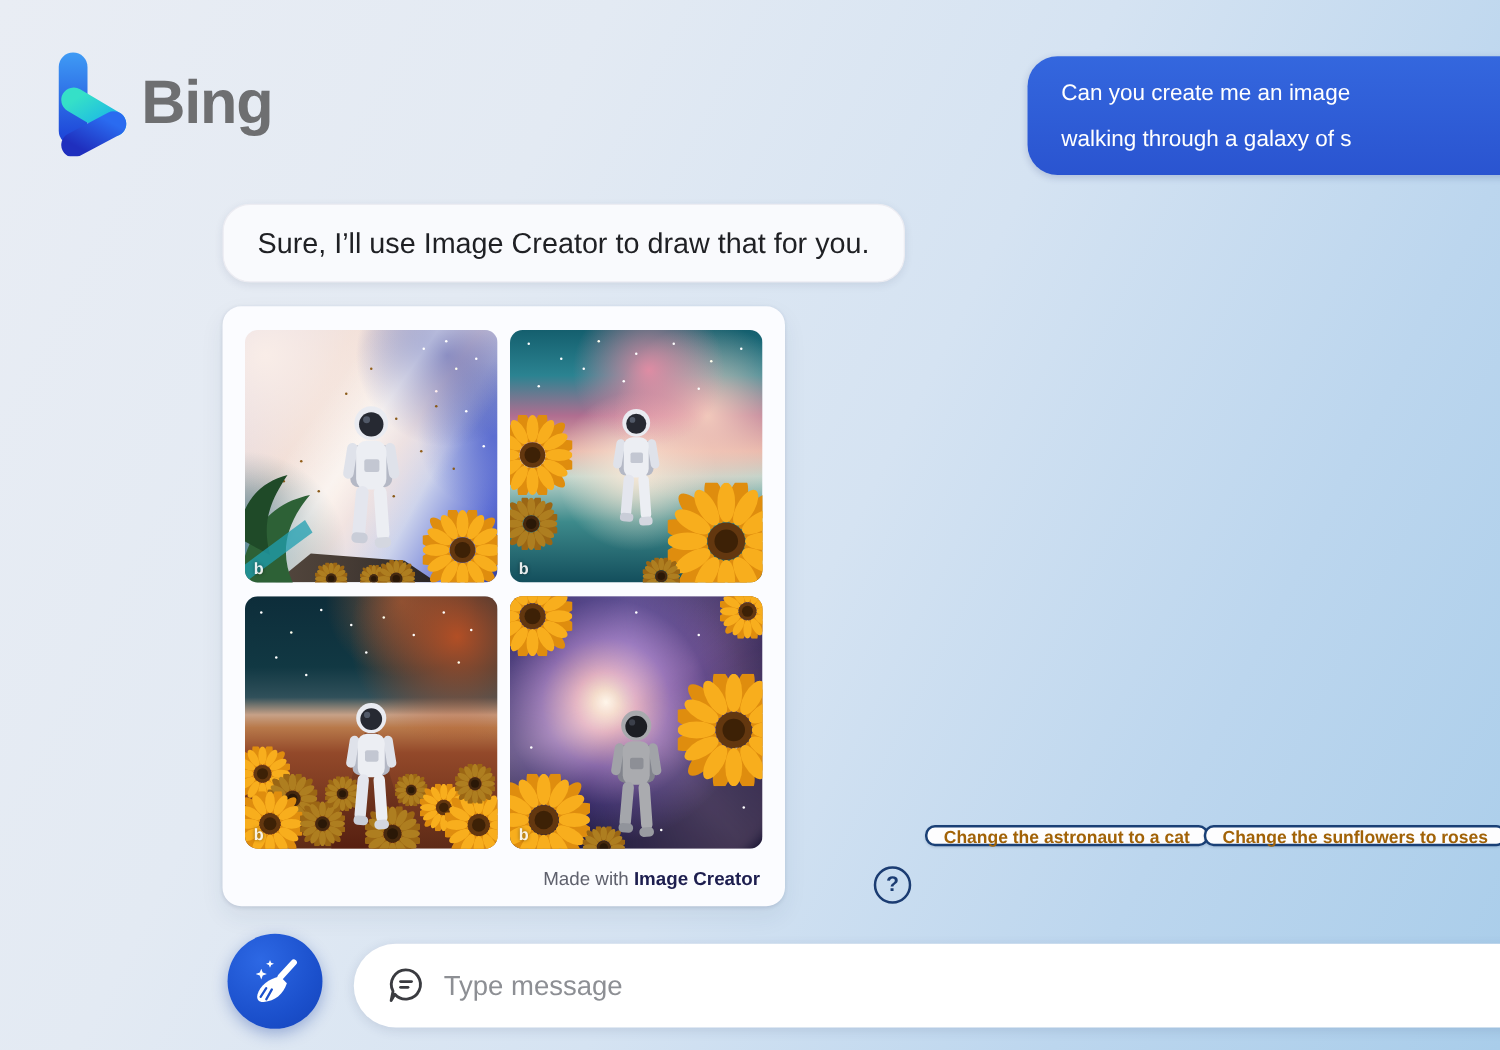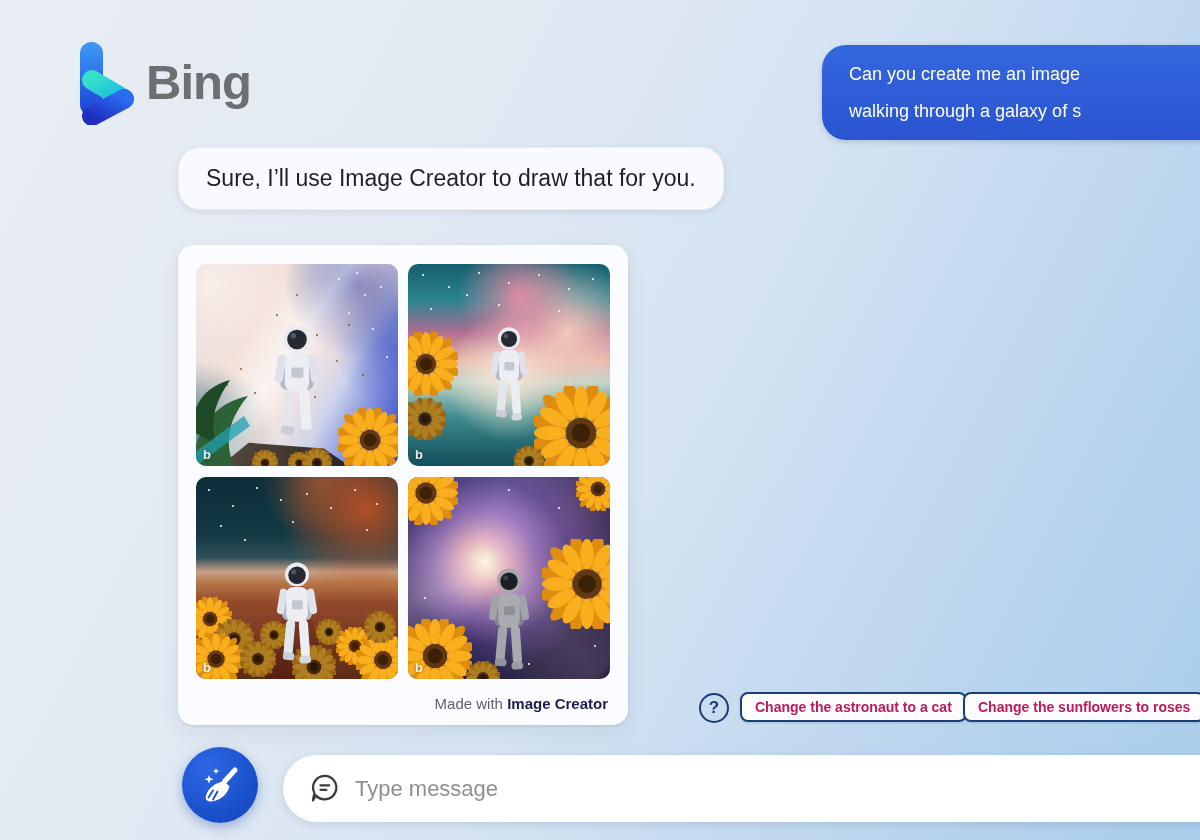--- a/index.html
+++ b/index.html
@@ -2,33 +2,33 @@
 <html><head>
 <meta charset="utf-8">
 <style>
   * { margin:0; padding:0; box-sizing:border-box; }
   html,body { width:1200px; height:840px; overflow:hidden; }
   body { font-family:"Liberation Sans","DejaVu Sans",sans-serif; }
   .screen{ position:relative; width:1200px; height:840px; overflow:hidden;
     background:linear-gradient(117deg,#e9edf4 0%,#e3eaf3 30%,#d5e3f2 55%,#bcd6ee 78%,#a9cdea 100%);}
 
   
-  .brand{ position:absolute; left:72px; top:40px; display:flex; align-items:center; gap:8px;}
+  .brand{ position:absolute; left:39px; top:40px; display:flex; align-items:center; gap:8px;}
   .brand svg{ width:66px; height:85px; }
   .brand .word{ font-size:49px; font-weight:700; color:#6e6f71; letter-spacing:-1px; line-height:85px;}
 
   
   .user-bubble{ position:absolute; left:822px; top:45px; width:560px; height:95px;
     background:linear-gradient(180deg,#3467de 0%,#2a54d0 100%);
     border-radius:24px; color:#fff; display:flex; align-items:center;
     padding:0 27px; box-shadow:0 2px 6px rgba(20,40,110,.18);}
   .user-bubble span{ font-size:18px; line-height:37px; white-space:pre-line; }
 
   
-  .bot-bubble{ position:absolute; left:178px; top:147px; height:63px;
+  .bot-bubble{ position:absolute; left:178px; top:163px; height:63px;
     background:#f9fafd; border:1px solid #ececf2; border-radius:22px;
     display:flex; align-items:center; padding:0 27px; white-space:nowrap;
     box-shadow:0 2px 7px rgba(40,50,90,.10);}
   .bot-bubble span{ font-size:23px; color:#1f2024; }
 
   
   .card{ position:absolute; left:178px; top:245px; width:450px; height:480px;
     background:#fbfcff; border-radius:15px; box-shadow:0 1px 3px rgba(30,50,90,.12),0 8px 20px rgba(30,50,90,.07);}
   .grid{ position:absolute; left:18px; top:19px; display:grid;
     grid-template-columns:202px 202px; grid-template-rows:202px 202px; gap:11px 10px;}
@@ -77,22 +77,22 @@
     background:linear-gradient(180deg,#8a4a2c,#571f10); clip-path:polygon(42% 0,58% 0,100% 100%,0 100%);}
   .sf{ position:absolute; }
   .dk{ filter:brightness(.72) saturate(.9); }
   .astro{ position:absolute; left:50%; transform:translateX(-50%); }
   .leaves{ position:absolute; left:-6px; bottom:-4px; width:92px; height:112px; }
 
   
   .help{ position:absolute; left:699px; top:693px; width:30px; height:30px; border-radius:50%;
     border:2px solid #1b3c72; color:#1b3c72; font-size:17px; font-weight:700;
     display:flex; align-items:center; justify-content:center; cursor:pointer; background:transparent;}
-  .chip{ position:absolute; top:692px; height:30px; padding:0 13px; border-radius:8px;
-    border:2px solid #1a4076; background:#fdfdfe; color:#be185d; font-size:14px; font-weight:700;
+  .chip{ position:absolute; top:660px; height:17px; padding:0 13px; border-radius:8px;
+    border:2px solid #1a4076; background:#fdfdfe; color:#a16207; font-size:14px; font-weight:700;
     display:flex; align-items:center; cursor:pointer; white-space:nowrap;
     box-shadow:0 1px 2px rgba(20,40,90,.15);}
   .chip1{ left:740px; } .chip2{ left:963px; }
 
   
   .broom-btn{ position:absolute; left:182px; top:747px; width:76px; height:76px; border-radius:50%;
     background:radial-gradient(circle at 35% 28%, #2d68e4, #1b50cc 62%, #1443ba 100%);
     border:none; cursor:pointer; display:flex; align-items:center; justify-content:center;
     box-shadow:0 4px 12px rgba(20,60,160,.35);}
   .broom-btn svg{ width:48px; height:48px; }

